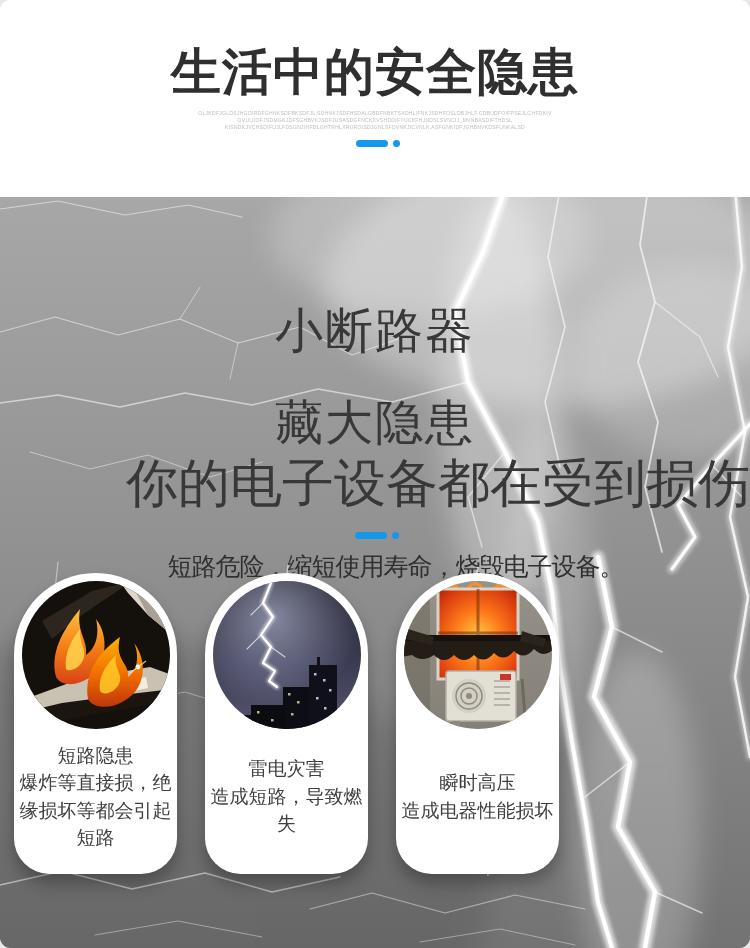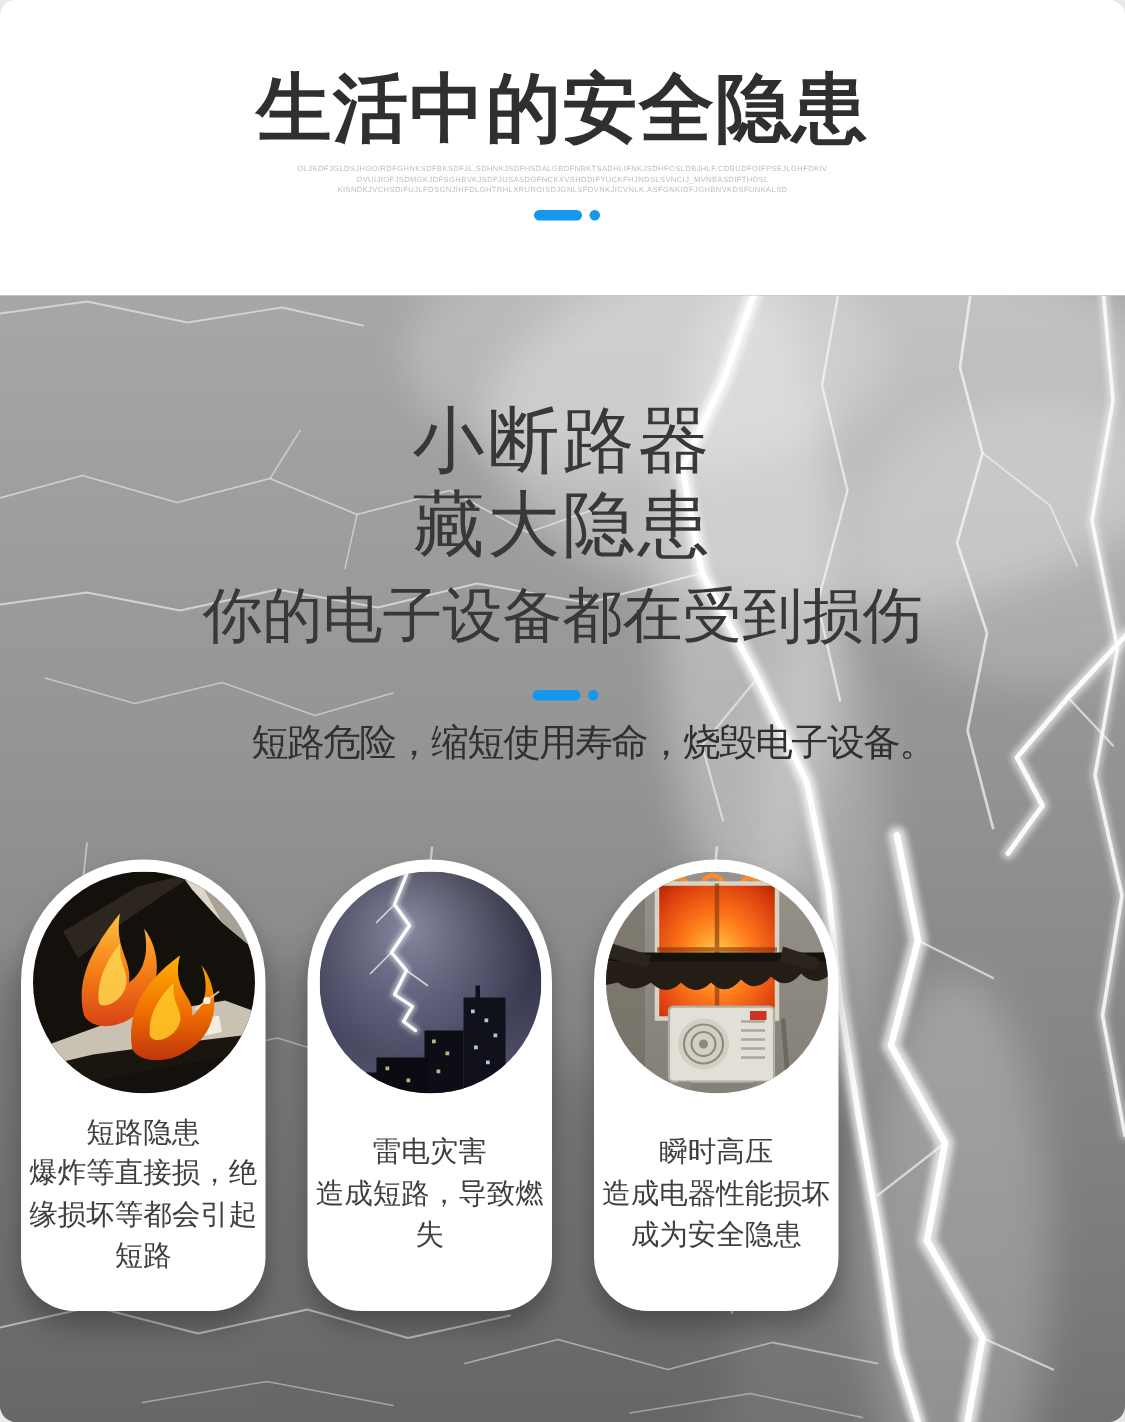--- a/index.html
+++ b/index.html
@@ -14,22 +14,22 @@
   .divider{display:flex;align-items:center;justify-content:center;gap:5px;}
   .divider .bar{width:32px;height:7px;border-radius:4px;background:#1598ec;}
   .divider .dot{width:7px;height:7px;border-radius:50%;background:#1598ec;}
   .header .divider{margin-top:9px;transform:translateX(3px);}
 
   
   .storm{position:absolute;top:197px;left:0;width:750px;height:751px;overflow:hidden;background:#8f8f8f;}
   .storm-bg{position:absolute;top:0;left:0;width:750px;height:751px;display:block;}
 
   .hero{position:absolute;top:70px;left:0;width:750px;text-align:center;color:#383838;}
-  .hero .h1{font-size:48px;line-height:56px;letter-spacing:2px;font-weight:500;}
-  .hero .h2{font-size:40px;line-height:54px;margin-top:5px;letter-spacing:0;font-weight:500;}
+  .hero .h1{font-size:48px;line-height:56px;letter-spacing:2px;font-weight:500;margin-top:36px;}
+  .hero .h2{font-size:52px;line-height:54px;margin-top:5px;letter-spacing:0;font-weight:500;text-align:right;}
   .hero .divider{margin-top:22px;transform:translateX(2px);}
   .tagline{margin-top:11px;font-size:25px;letter-spacing:-1px;color:#303030;font-weight:500;padding-left:41px;}
 
   
   .cards{position:absolute;top:376px;left:0;width:750px;display:flex;justify-content:flex-start;gap:28px;padding-left:14px;}
   .card{width:163px;height:301px;background:#ffffff;border-radius:82px 82px 36px 36px;
         box-shadow:0 10px 16px rgba(0,0,0,.28);display:flex;flex-direction:column;align-items:center;}
   .photo{width:148px;height:148px;margin-top:8px;border-radius:50%;overflow:hidden;flex:none;}
   .photo svg{display:block;width:148px;height:148px;}
   .card-text{flex:1;display:flex;flex-direction:column;justify-content:center;align-items:center;
@@ -262,19 +262,18 @@
             <path d="M90,100 L106,100 M90,106 L106,106 M90,112 L106,112 M90,118 L106,118 M90,124 L106,124" stroke="#aba79b" stroke-width="1.6"></path>
             <rect x="96" y="93" width="11" height="6" fill="#cf3326"></rect>
             <rect x="48" y="140" width="8" height="6" fill="#8d897d"></rect>
             <rect x="98" y="140" width="8" height="6" fill="#8d897d"></rect>
             <path d="M118,98 L122,148" stroke="#6e695f" stroke-width="3"></path>
           </svg>
         </div>
         <div class="card-text">
           <div>瞬时高压</div>
           <div>造成电器性能损坏</div>
-          <div>成为安全隐患</div>
         </div>
       </div>
 
     </div>
   </div>
 </div>
 
 </body></html>

